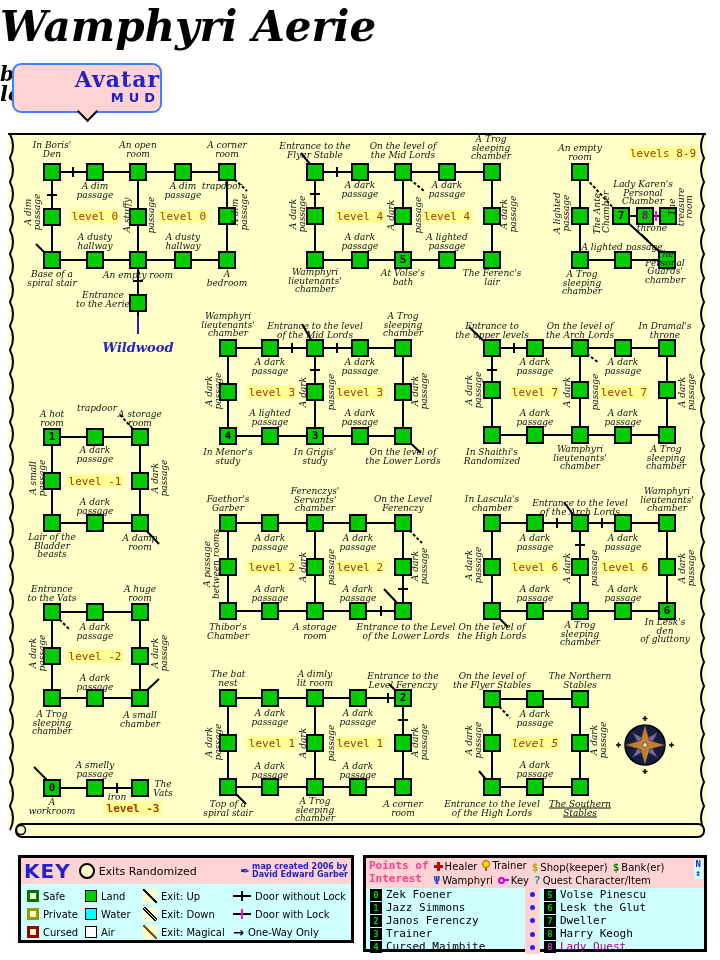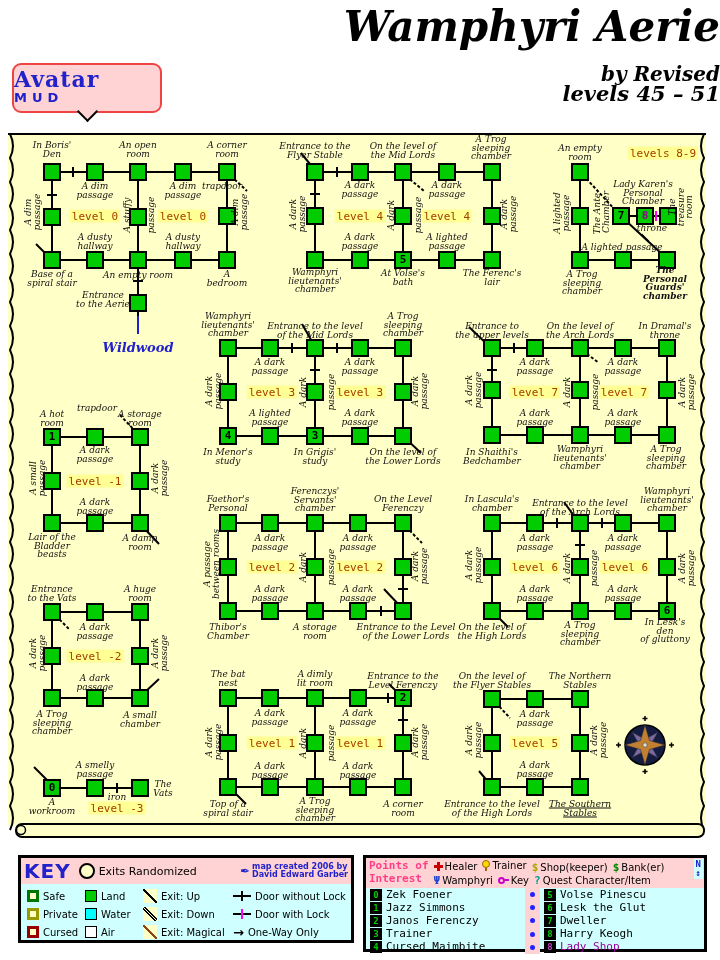--- a/index.html
+++ b/index.html
@@ -1,23 +1,23 @@
 <!DOCTYPE html>
 <html><head>
 <meta charset="utf-8">
 <style>
   html,body{margin:0;padding:0;background:#fff;}
   #stage{position:relative;width:720px;height:960px;background:#fff;overflow:hidden;
          font-family:"DejaVu Serif",serif;}
   
-  .ttl{position:absolute;left:0;right:0;text-align:right;color:#000;}
+  .ttl{position:absolute;left:0;right:0;text-align:left;color:#000;}
   #title{top:4px;font:bold italic 42px/46px "DejaVu Serif",serif;}
   #sub1{top:54px;font:bold italic 20px/24px "DejaVu Serif",serif;margin-top:8px;}
   #sub2{top:82px;font:bold italic 21px/24px "DejaVu Serif",serif;}
-  .badge{position:absolute;background:#FFD3D3;border:2px solid #ef4444;border-radius:9px;text-align:left;z-index:5;}
+  .badge{position:absolute;background:#FFD3D3;border:2px solid #3b82f6;border-radius:9px;text-align:right;z-index:5;}
   .badge .tail{position:absolute;left:50%;bottom:-8px;width:13px;height:13px;margin-left:-7px;background:#FFD3D3;
     border-right:2px solid #000;border-bottom:2px solid #000;transform:rotate(45deg);}
   #badgeL{left:12px;top:63px;width:146px;height:46px;}
   #badgeL .b1{font:bold 22px/24px "DejaVu Serif",serif;color:#2222CC;letter-spacing:1px;margin-top:2px;}
   #badgeL .b2{font:bold 13px/13px "DejaVu Sans",sans-serif;color:#2222CC;letter-spacing:5px;}
   #badgeR{left:556px;top:63px;width:150px;height:46px;}
   #badgeR .b1,#badgeR .b2{font:bold 11px/15px "DejaVu Sans Mono",monospace;color:#2222CC;}
   #badgeR .b1{margin-top:7px;}
   
   #map-bg{position:absolute;left:8px;top:133px;width:698px;height:691px;background:#FFFFC8;border-top:2px solid #000;}
@@ -429,21 +429,21 @@
 passage</div>
       <div class="ml rot" style="left: 601px; top: 212px;">The Ante-
 Chamber</div>
       <div class="ml" style="left: 652px; top: 228px;">throne</div>
       <div class="ml rot" style="left: 681px; top: 207px;">The treasure
 room</div>
       <div class="ml" style="left: 622px; top: 247px;">A lighted passage</div>
       <div class="ml" style="left: 582px; top: 283px;">A Trog
 sleeping
 chamber</div>
-      <div class="ml" style="left: 665px; top: 283px; font-weight: bold;">The Personal
+      <div class="ml" style="left: 665px; top: 267px;">The Personal
 Guards'
 chamber</div>
       <div class="ml" style="left: 228px; top: 325px;">Wamphyri
 lieutenants'
 chamber</div>
       <div class="ml" style="left: 315px; top: 330px;">Entrance to the level
 of the Mid Lords</div>
       <div class="ml" style="left: 403px; top: 325px;">A Trog
 sleeping
 chamber</div>
@@ -485,21 +485,21 @@
       <div class="ml lvl" style="left: 624px; top: 392px;">level 7</div>
       <div class="ml rot" style="left: 567px; top: 392px;">A dark</div>
       <div class="ml rot" style="left: 595px; top: 392px;">passage</div>
       <div class="ml rot" style="left: 686px; top: 392px;">A dark
 passage</div>
       <div class="ml" style="left: 535px; top: 417px;">A dark
 passage</div>
       <div class="ml" style="left: 623px; top: 417px;">A dark
 passage</div>
       <div class="ml" style="left: 492px; top: 456px;">In Shaithi's
-Bedchamber</div>
+Randomized</div>
       <div class="ml" style="left: 580px; top: 458px;">Wamphyri
 lieutenants'
 chamber</div>
       <div class="ml" style="left: 666px; top: 458px;">A Trog
 sleeping
 chamber</div>
       <div class="ml" style="left: 52px; top: 418px;">A hot
 room</div>
       <div class="ml" style="left: 97px; top: 408px;">trapdoor</div>
       <div class="ml" style="left: 140px; top: 418px;">A storage
@@ -512,21 +512,21 @@
       <div class="ml rot" style="left: 159px; top: 478px;">A dark
 passage</div>
       <div class="ml" style="left: 95px; top: 506px;">A dark
 passage</div>
       <div class="ml" style="left: 52px; top: 546px;">Lair of the
 Bladder
 beasts</div>
       <div class="ml" style="left: 140px; top: 542px;">A damp
 room</div>
       <div class="ml" style="left: 228px; top: 503px;">Faethor's
-Personal</div>
+Garber</div>
       <div class="ml" style="left: 315px; top: 500px;">Ferenczys'
 Servants'
 chamber</div>
       <div class="ml" style="left: 403px; top: 503px;">On the Level
 Ferenczy</div>
       <div class="ml" style="left: 270px; top: 542px;">A dark
 passage</div>
       <div class="ml" style="left: 358px; top: 542px;">A dark
 passage</div>
       <div class="ml rot" style="left: 211px; top: 564px;">A passage
@@ -625,37 +625,37 @@
       <div class="ml" style="left: 403px; top: 808px;">A corner
 room</div>
       <div class="ml" style="left: 492px; top: 680px;">On the level of
 the Flyer Stables</div>
       <div class="ml" style="left: 580px; top: 680px;">The Northern
 Stables</div>
       <div class="ml" style="left: 535px; top: 718px;">A dark
 passage</div>
       <div class="ml rot" style="left: 473px; top: 740px;">A dark
 passage</div>
-      <div class="ml lvl" style="left: 535px; top: 743px;">level 5</div>
+      <div class="ml lvl" style="left: 535px; top: 743px; font-style: italic;">level 5</div>
       <div class="ml rot" style="left: 598px; top: 740px;">A dark
 passage</div>
       <div class="ml" style="left: 535px; top: 769px;">A dark
 passage</div>
       <div class="ml" style="left: 492px; top: 808px;">Entrance to the level
 of the High Lords</div>
       <div class="ml" style="left: 580px; top: 808px; text-decoration: underline;">The Southern
 Stables</div>
       <div class="ml" style="left: 95px; top: 769px;">A smelly
 passage</div>
       <div class="ml" style="left: 163px; top: 788px;">The
 Vats</div>
       <div class="ml" style="left: 117px; top: 797px;">iron</div>
       <div class="ml" style="left: 52px; top: 806px;">A
 workroom</div>
-      <div class="ml lvl" style="left: 117px; top: 808px;">level -3</div>
+      <div class="ml lvl" style="left: 133px; top: 808px; font-weight: bold;">level -3</div>
     </div>
 
   <div class="panel" id="key">
     <div class="key-head">
       <span class="key-title">KEY</span>
       <span class="key-rand">
         <span class="ic-circle"></span>
         <span>Exits Randomized</span>
       </span>
       <span class="key-credit">
@@ -792,18 +792,18 @@
           <div class="prow">
             <span class="pbadge">7</span>
             <span>Dweller</span>
           </div>
           <div class="prow">
             <span class="pbadge">8</span>
             <span>Harry Keogh</span>
           </div>
           <div class="prow">
             <span class="pbadge p">8</span>
-            <span style="color: rgb(153, 0, 153);">Lady Shop</span>
+            <span style="color: rgb(153, 0, 153);">Lady Quest</span>
           </div>
         </div>
     </div>
   </div>
 </div>
 
 </body></html>

